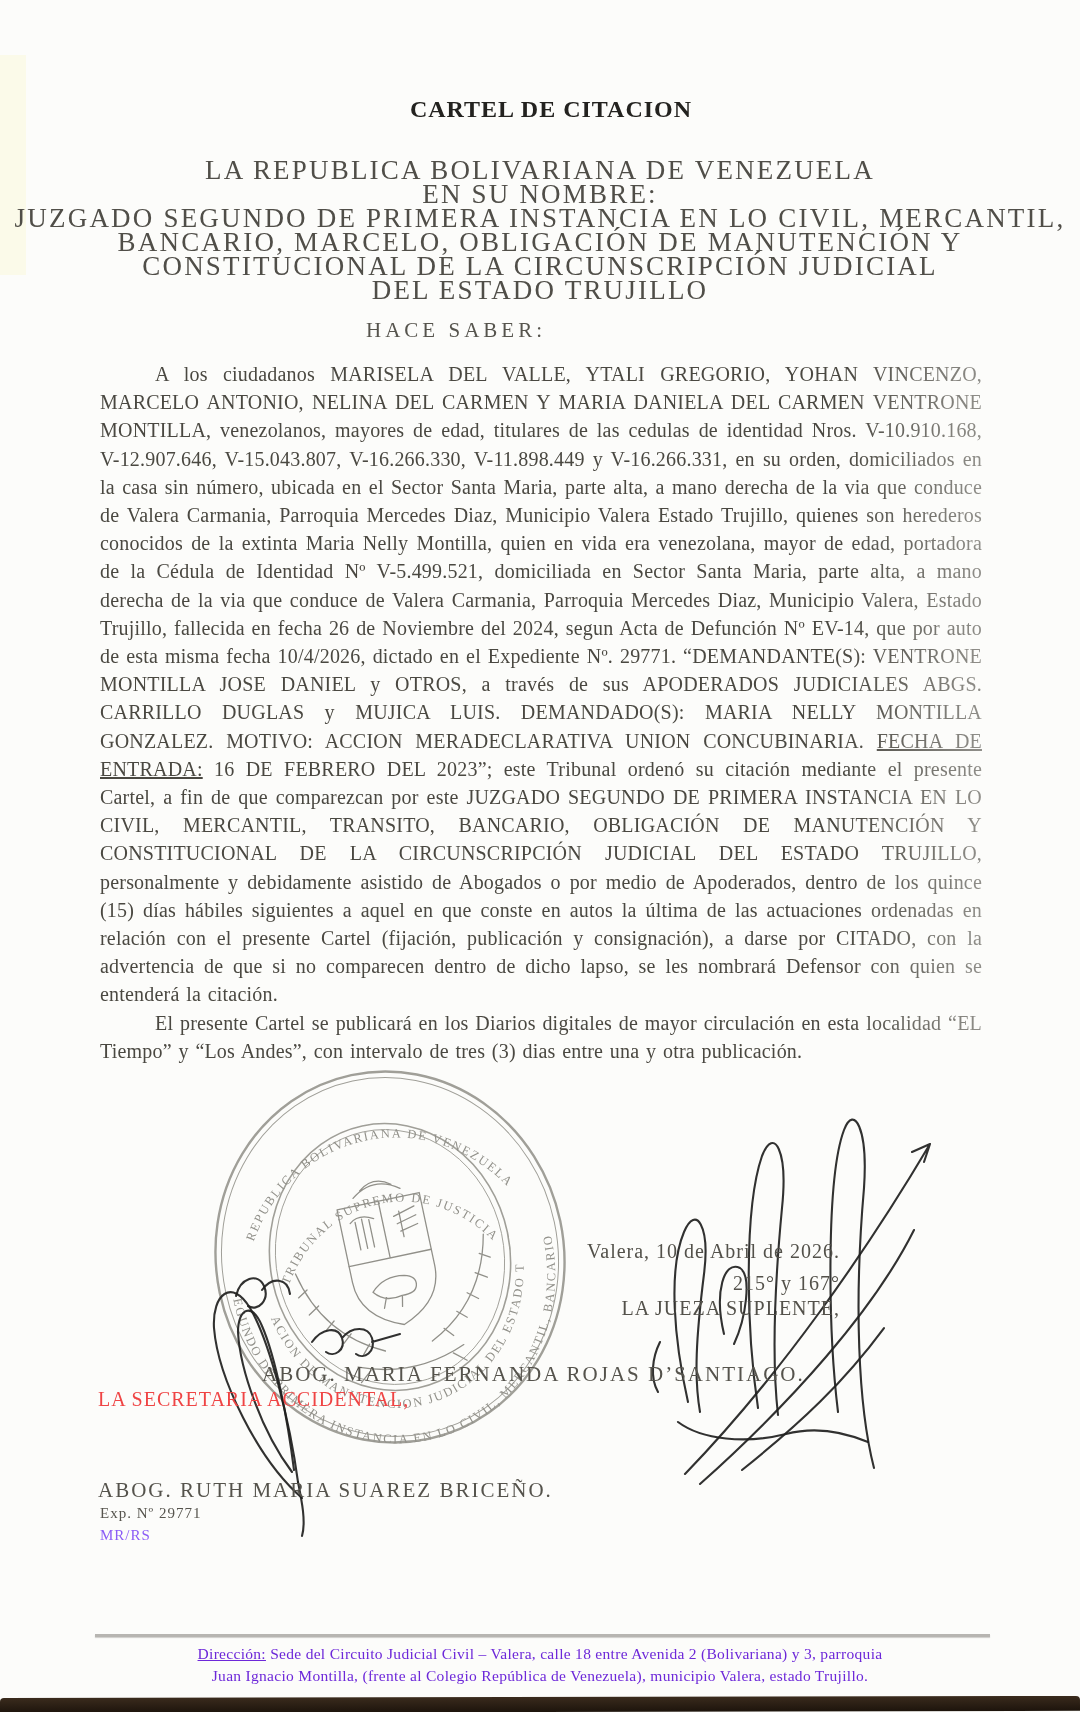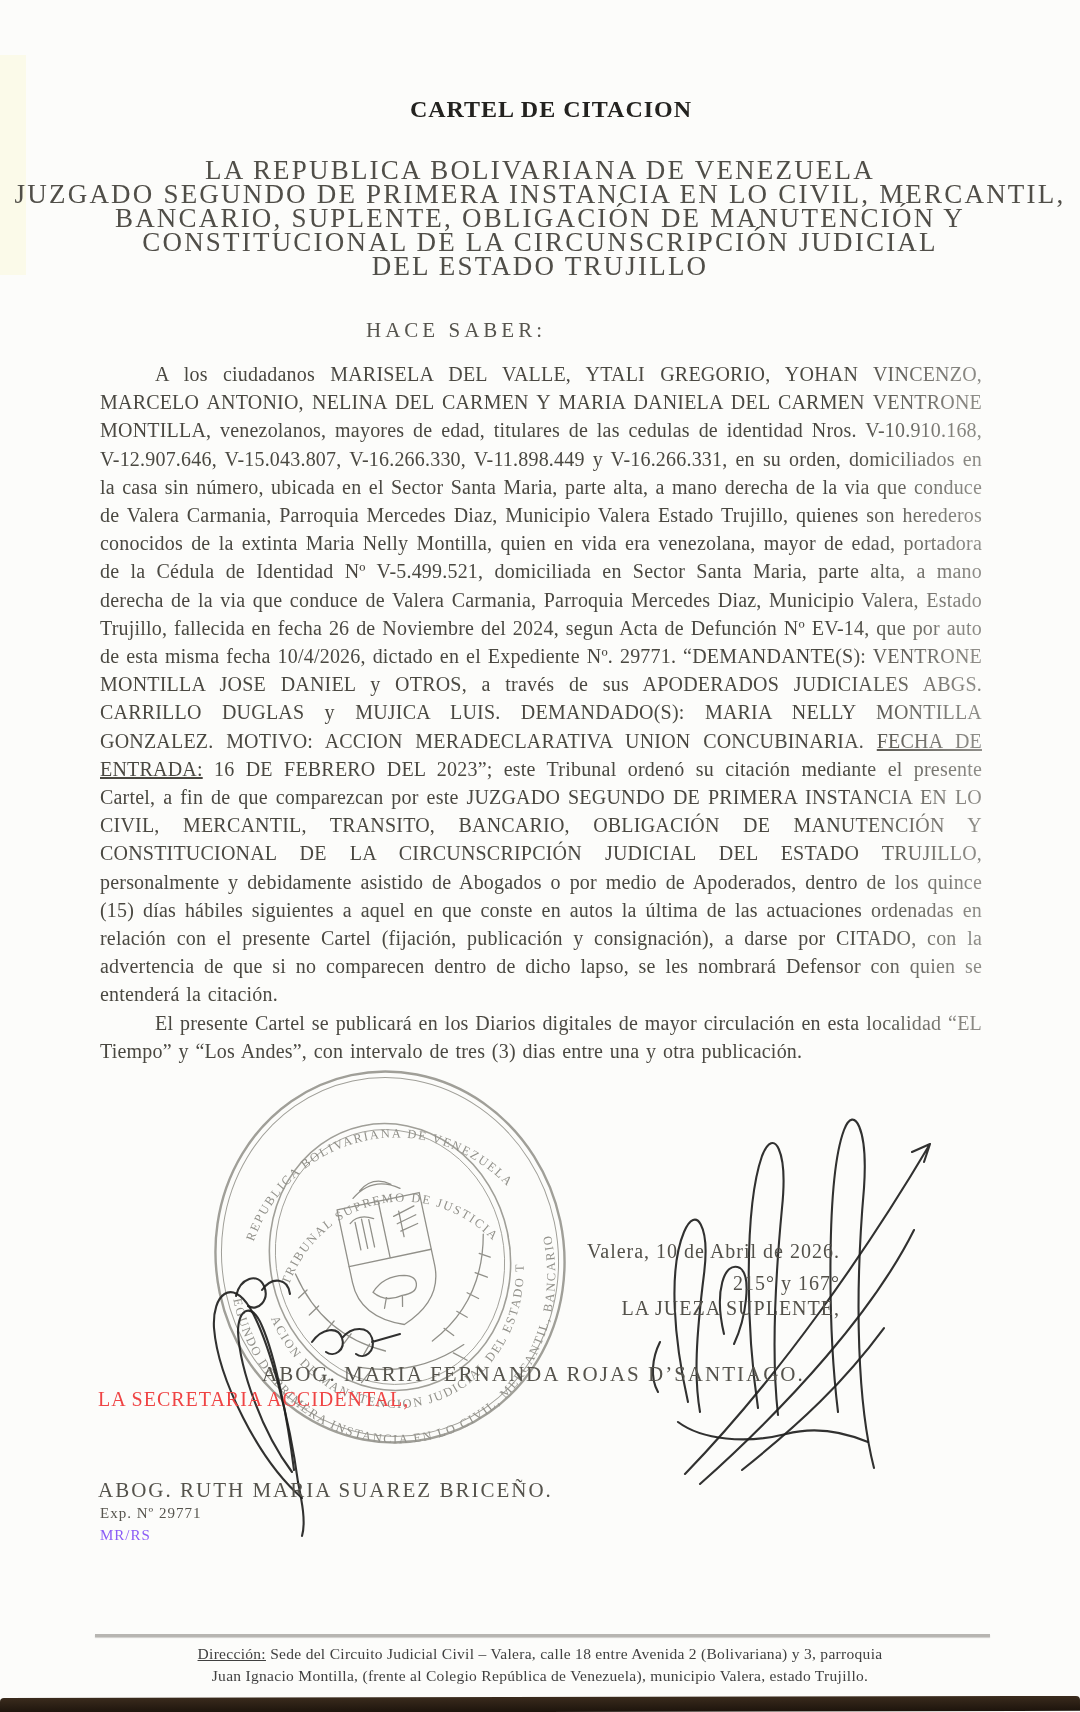--- a/index.html
+++ b/index.html
@@ -45,21 +45,21 @@
     position:absolute; top:1478px; left:98px; font-size:21px; letter-spacing:2px; color:#55534c; white-space:nowrap;
   }
   .exp-line{position:absolute; top:1505px; left:100px; font-size:15px; letter-spacing:1px; color:#56544d;}
   .initials-line{position:absolute; top:1527px; left:100px; font-size:15px; letter-spacing:1px; color:#8b5cf6;}
   .footer-rule{
     position:absolute; top:1634px; left:95px; width:895px; height:3px;
     background:rgba(72,66,58,0.38); box-shadow:0 1px 1px rgba(72,66,58,0.25);
   }
   .footer-address{
     position:absolute; top:1643px; left:90px; width:900px; text-align:center;
-    font-size:15.5px; line-height:22px; letter-spacing:0.3px; color:#404040;
+    font-size:15.5px; line-height:22px; letter-spacing:0.3px; color:#6d28d9;
   }
   .scan-bar{
     position:absolute; top:1697px; left:0; width:1080px; height:15px;
     background:linear-gradient(180deg,#3a2b1d,#1d140c);
     border-radius:4px 4px 0 0; transform:rotate(-0.12deg);
   }
   .scan-tint{position:absolute; left:0; top:55px; width:26px; height:220px; background:#fbf9e0; opacity:.65;}
   .fade-overlay{
     position:absolute; left:0; top:340px; width:1080px; height:910px;
     background:linear-gradient(90deg, rgba(252,252,250,0) 78%, rgba(252,252,250,0.55) 96%);
@@ -78,22 +78,23 @@
 <body>
 
 <div class="page">
 
   <div class="scan-tint"></div>
 
   <div class="doc-title">CARTEL DE CITACION</div>
 
   <div class="header-block">
     <div>LA REPUBLICA BOLIVARIANA DE VENEZUELA</div>
+    <div>EN SU NOMBRE:</div>
     <div>JUZGADO SEGUNDO DE PRIMERA INSTANCIA EN LO CIVIL, MERCANTIL,</div>
-    <div>BANCARIO, SUPLENTE, OBLIGACIÓN DE MANUTENCIÓN Y</div>
+    <div>BANCARIO, MARCELO, OBLIGACIÓN DE MANUTENCIÓN Y</div>
     <div>CONSTITUCIONAL DE LA CIRCUNSCRIPCIÓN JUDICIAL</div>
     <div>DEL ESTADO TRUJILLO</div>
   </div>
 
   <div class="salutation">HACE SABER:</div>
 
   <div class="body-text">
     <p><span class="seg">A los ciudadanos MARISELA DEL VALLE, YTALI GREGORIO, YOHAN VINCENZO, MARCELO ANTONIO, NELINA DEL CARMEN Y MARIA DANIELA DEL CARMEN VENTRONE MONTILLA, venezolanos, mayores de edad, titulares de las cedulas de identidad Nros. V-10.910.168, V-12.907.646, V-15.043.807, V-16.266.330, V-11.898.449 y V-16.266.331, en su orden, domiciliados en la casa sin número, ubicada en el Sector Santa Maria, parte alta, a mano derecha de la via que conduce de Valera Carmania, Parroquia Mercedes Diaz, Municipio Valera Estado Trujillo, quienes son herederos conocidos de la extinta Maria Nelly Montilla, quien en vida era venezolana, mayor de edad, portadora de la Cédula de Identidad Nº V-5.499.521, domiciliada en Sector Santa Maria, parte alta, a mano derecha de la via que conduce de Valera Carmania, Parroquia Mercedes Diaz, Municipio Valera, Estado Trujillo, fallecida en fecha 26 de Noviembre del 2024, segun Acta de Defunción Nº EV-14, que por auto de esta misma fecha 10/4/2026, dictado en el Expediente Nº. 29771. “DEMANDANTE(S): VENTRONE MONTILLA JOSE DANIEL y OTROS, a través de sus APODERADOS JUDICIALES ABGS. CARRILLO DUGLAS y MUJICA LUIS. DEMANDADO(S): MARIA NELLY MONTILLA GONZALEZ. MOTIVO: ACCION MERADECLARATIVA UNION CONCUBINARIA. </span><span class="seg-u">FECHA DE ENTRADA:</span><span class="seg"> 16 DE FEBRERO DEL 2023”; este Tribunal ordenó su citación mediante el presente Cartel, a fin de que comparezcan por este JUZGADO SEGUNDO DE PRIMERA INSTANCIA EN LO CIVIL, MERCANTIL, TRANSITO, BANCARIO, OBLIGACIÓN DE MANUTENCIÓN Y CONSTITUCIONAL DE LA CIRCUNSCRIPCIÓN JUDICIAL DEL ESTADO TRUJILLO, personalmente y debidamente asistido de Abogados o por medio de Apoderados, dentro de los quince (15) días hábiles siguientes a aquel en que conste en autos la última de las actuaciones ordenadas en relación con el presente Cartel (fijación, publicación y consignación), a darse por CITADO, con la advertencia de que si no comparecen dentro de dicho lapso, se les nombrará  Defensor con quien se entenderá la citación.</span></p>
     <p>El presente Cartel se publicará en los Diarios digitales de mayor circulación en esta localidad “EL Tiempo” y “Los Andes”, con intervalo de tres (3) dias entre una y otra publicación.</p>
   </div>

